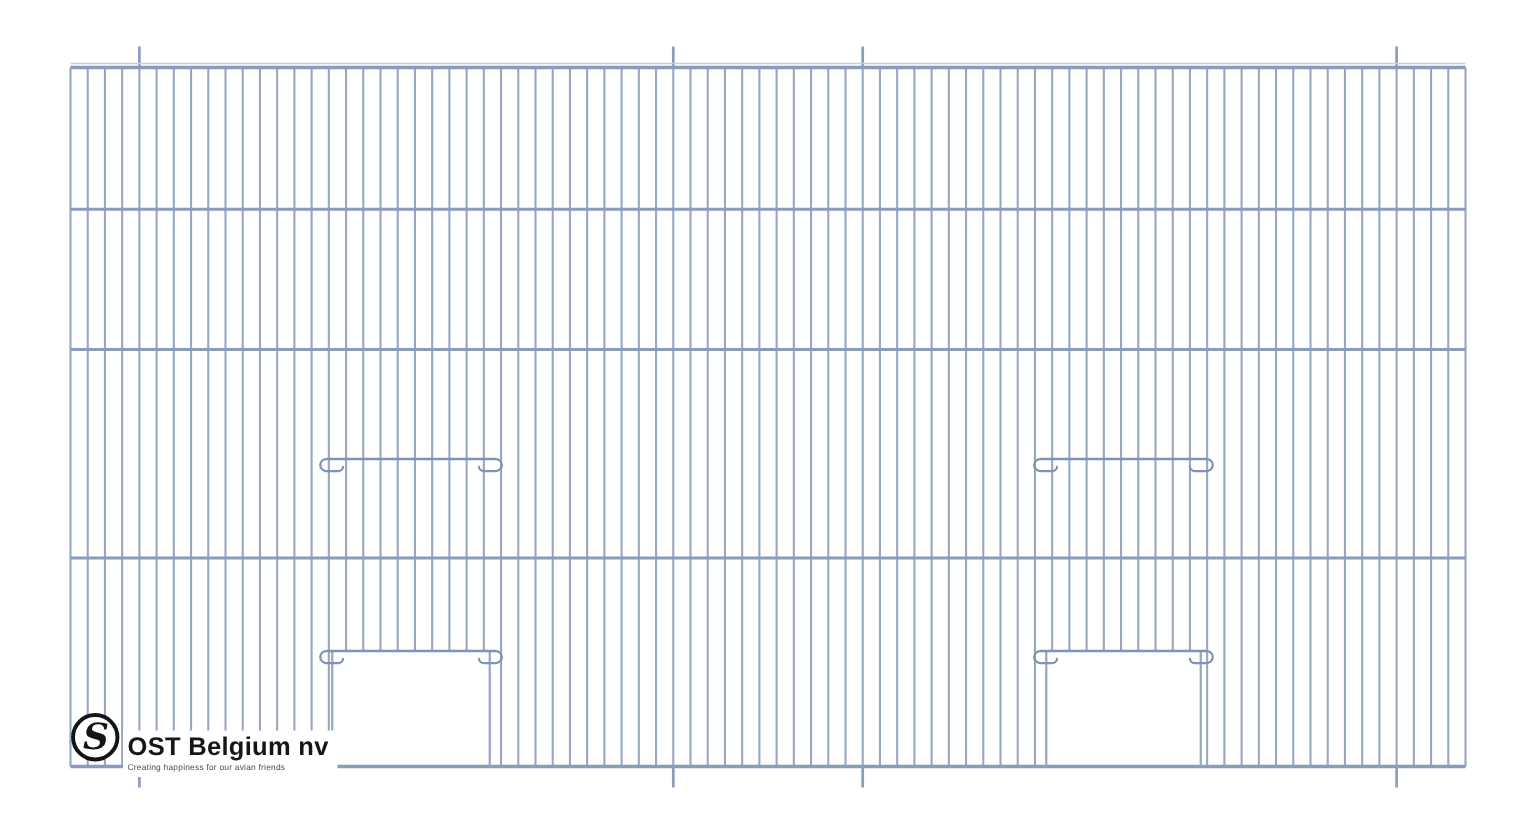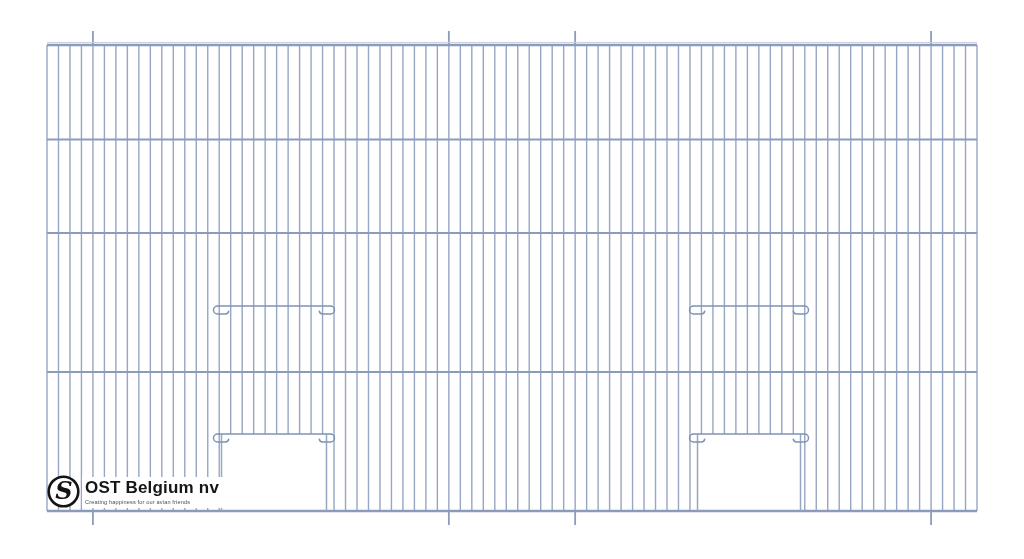--- a/index.html
+++ b/index.html
@@ -13,21 +13,21 @@
   }
   #mesh-svg { position: absolute; left: 0; top: 0; }
   .logo {
     position: absolute;
     left: 45px;
     top: 473px;
     display: flex;
     align-items: flex-start;
   }
   .logo-mark { width: 37px; height: 37px; flex: 0 0 auto; }
-  .logo-text { background: #ffffff; padding: 2px 6px 3px 3px; margin-top: 4px; }
+  .logo-text { background: #ffffff; padding: 2px 6px 3px 3px; margin-top: 14px; }
   .brand {
     font-weight: 700;
     font-size: 17px;
     line-height: 1.05;
     color: #161616;
     letter-spacing: 0.2px;
     white-space: nowrap;
   }
   .tagline {
     font-size: 5.6px;

